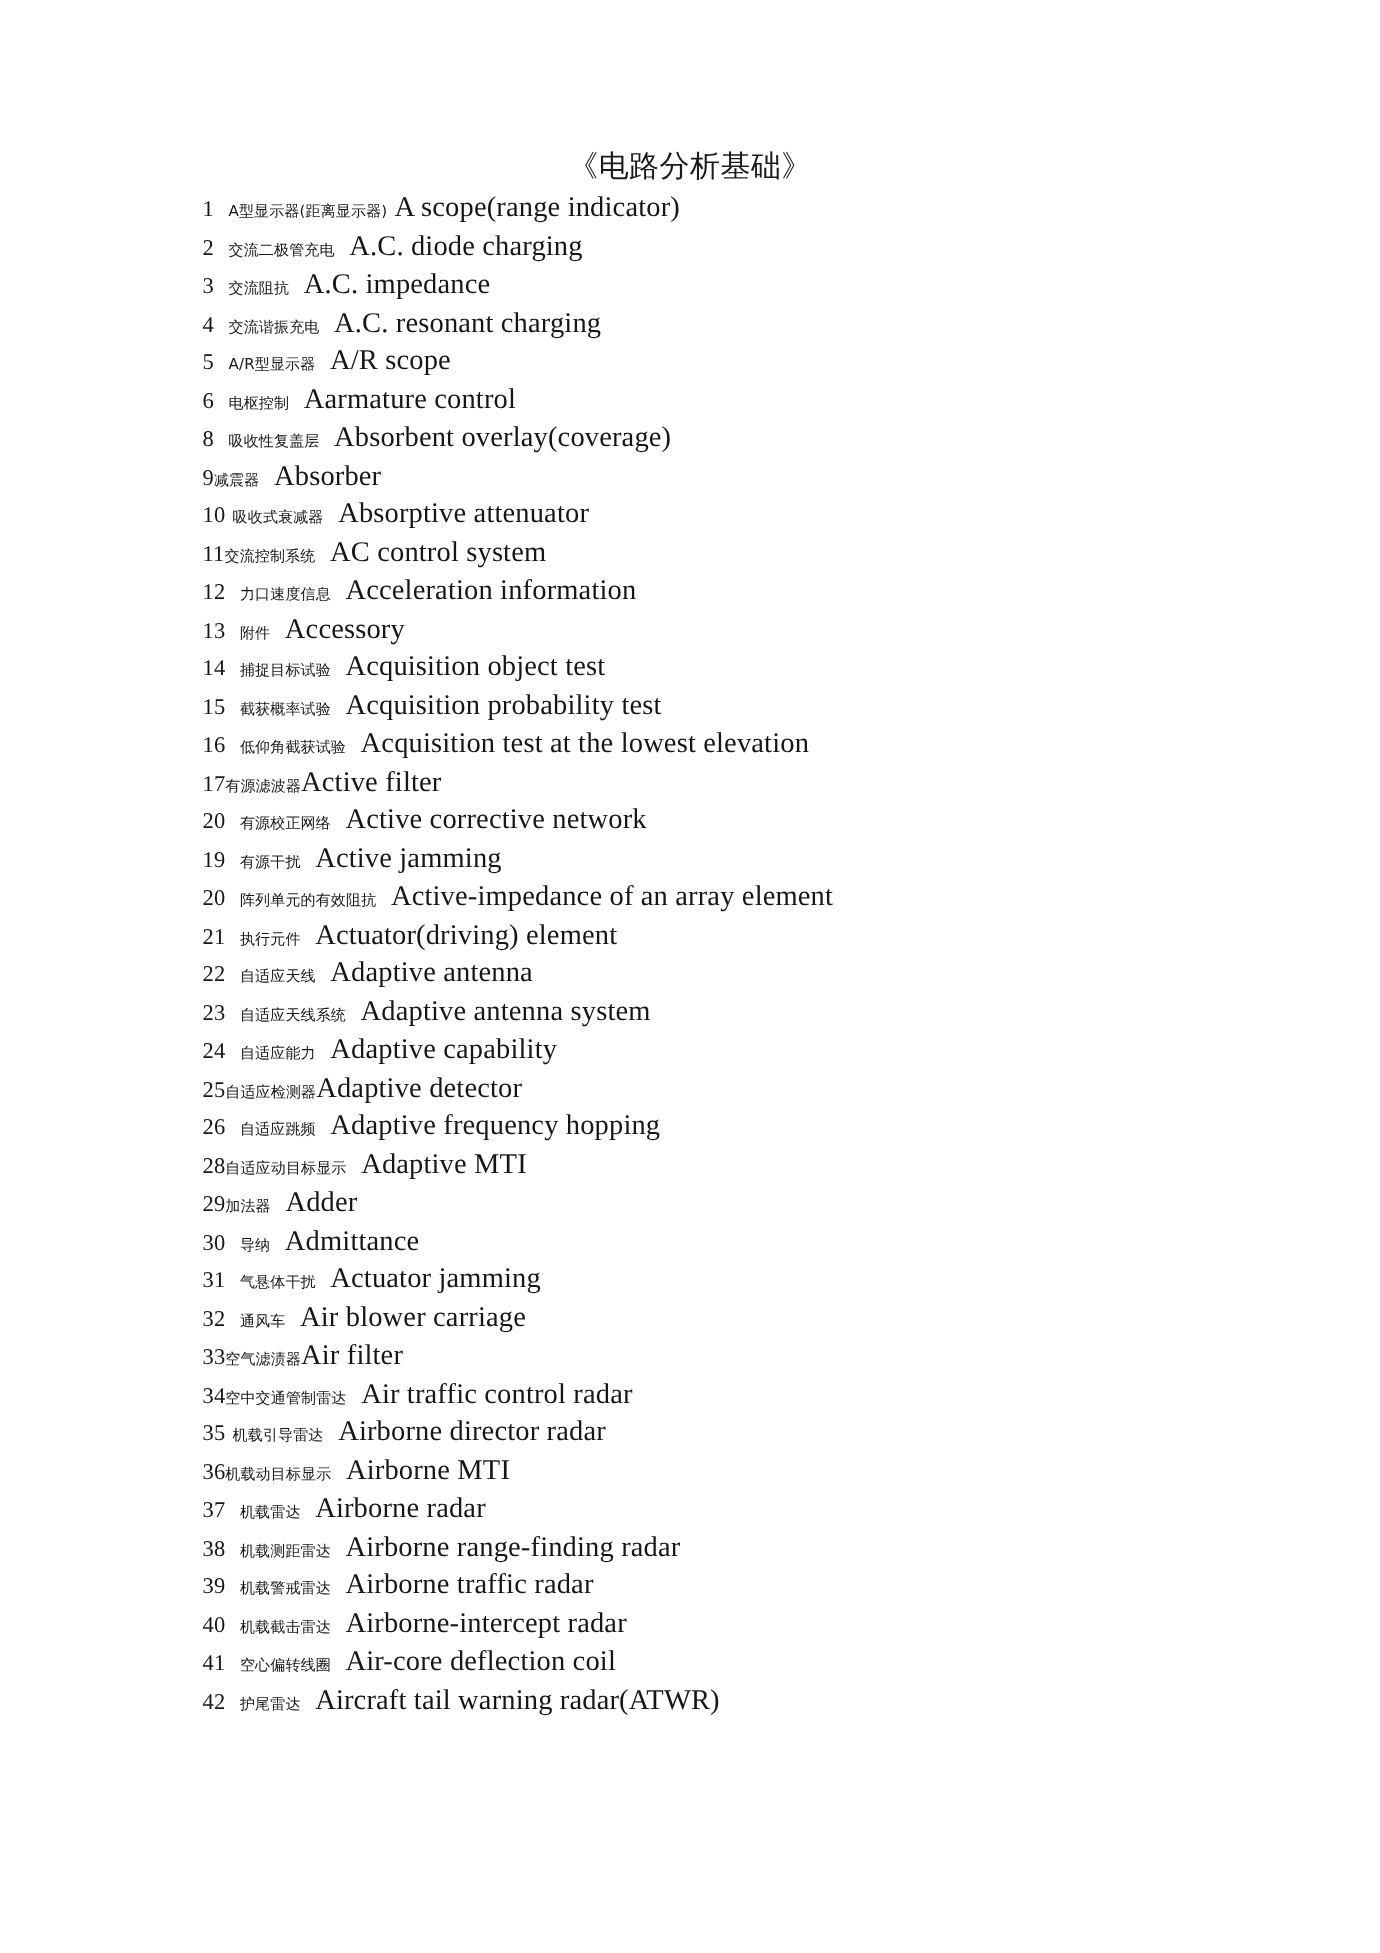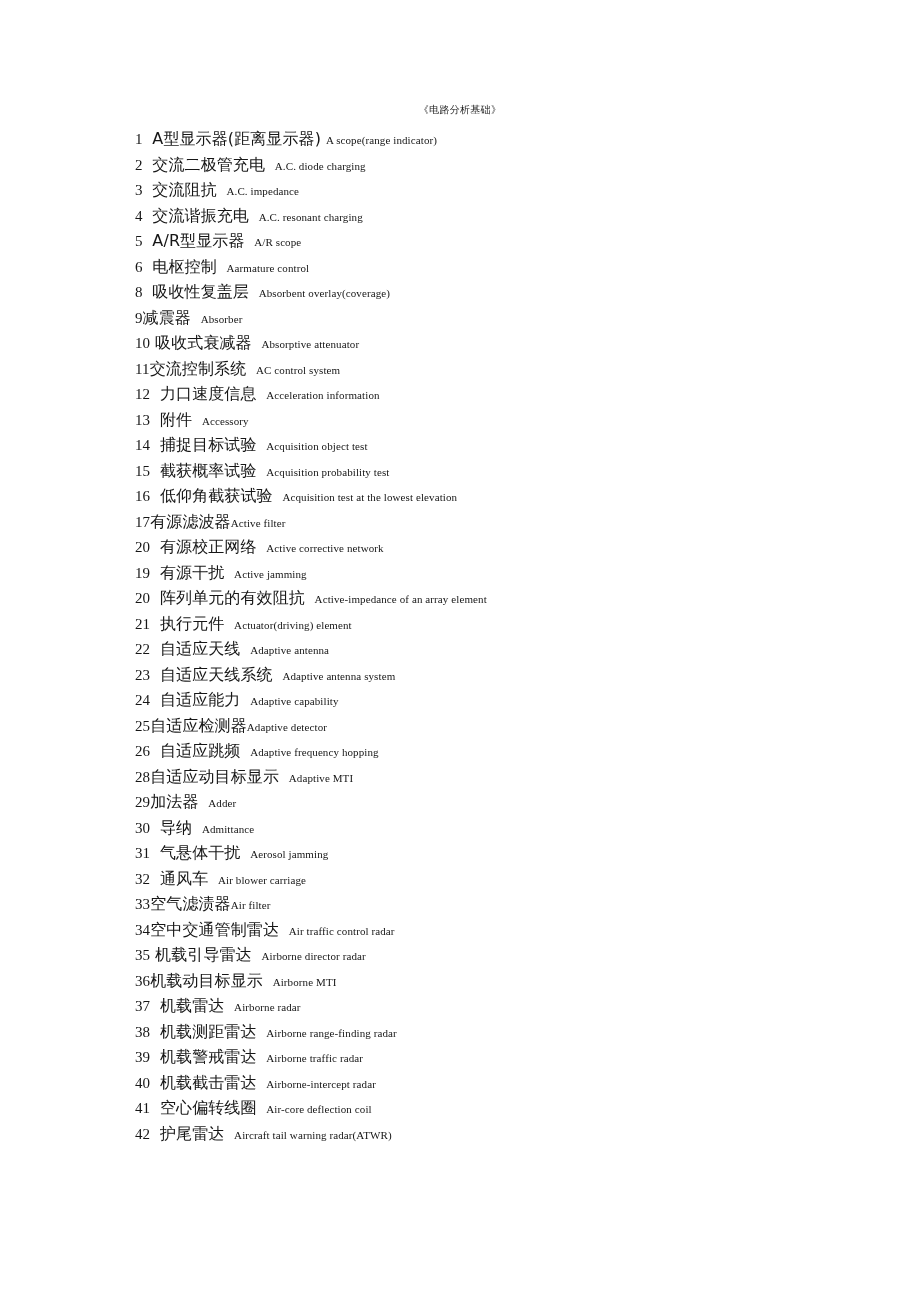--- a/index.html
+++ b/index.html
@@ -14,21 +14,21 @@
     background: #ffffff;
     overflow: hidden;
   }
   .doc-title {
     position: absolute;
     left: 0;
     top: 100px;
     width: 920px;
     text-align: center;
     font-family: "DejaVu Serif", "Liberation Serif", serif;
-    font-size: 10px;
+    font-size: 20px;
     line-height: 20px;
     color: #1a1a1a;
     letter-spacing: 0.3px;
     white-space: pre;
   }
   .entry-list {
     position: absolute;
     left: 135px;
     top: 126px;
     width: 760px;
@@ -40,25 +40,25 @@
     height: 25.5px;
     color: #161616;
     white-space: pre;
     letter-spacing: 0.1px;
   }
   .entry .num {
     font-family: "Liberation Serif", "DejaVu Serif", serif;
   }
   .entry .zh {
     font-family: "DejaVu Sans", "Liberation Sans", sans-serif;
-    font-size: 16px;
+    font-size: 10px;
   }
   .entry .en {
     font-family: "Liberation Serif", "DejaVu Serif", serif;
-    font-size: 11px;
+    font-size: 19px;
   }
 </style>
 </head>
 <body>
 
 <div class="page">
 
   <div class="doc-title">《电路分析基础》</div>
 
   <div class="entry-list">
@@ -83,21 +83,21 @@
       <div class="entry"><span class="num">20</span><span>  </span><span class="zh">阵列单元的有效阻抗</span><span>  </span><span class="en">Active-impedance of an array element</span></div>
       <div class="entry"><span class="num">21</span><span>  </span><span class="zh">执行元件</span><span>  </span><span class="en">Actuator(driving) element</span></div>
       <div class="entry"><span class="num">22</span><span>  </span><span class="zh">自适应天线</span><span>  </span><span class="en">Adaptive antenna</span></div>
       <div class="entry"><span class="num">23</span><span>  </span><span class="zh">自适应天线系统</span><span>  </span><span class="en">Adaptive antenna system</span></div>
       <div class="entry"><span class="num">24</span><span>  </span><span class="zh">自适应能力</span><span>  </span><span class="en">Adaptive capability</span></div>
       <div class="entry"><span class="num">25</span><span></span><span class="zh">自适应检测器</span><span></span><span class="en">Adaptive detector</span></div>
       <div class="entry"><span class="num">26</span><span>  </span><span class="zh">自适应跳频</span><span>  </span><span class="en">Adaptive frequency hopping</span></div>
       <div class="entry"><span class="num">28</span><span></span><span class="zh">自适应动目标显示</span><span>  </span><span class="en">Adaptive MTI</span></div>
       <div class="entry"><span class="num">29</span><span></span><span class="zh">加法器</span><span>  </span><span class="en">Adder</span></div>
       <div class="entry"><span class="num">30</span><span>  </span><span class="zh">导纳</span><span>  </span><span class="en">Admittance</span></div>
-      <div class="entry"><span class="num">31</span><span>  </span><span class="zh">气悬体干扰</span><span>  </span><span class="en">Aerosol jamming</span></div>
+      <div class="entry"><span class="num">31</span><span>  </span><span class="zh">气悬体干扰</span><span>  </span><span class="en">Actuator jamming</span></div>
       <div class="entry"><span class="num">32</span><span>  </span><span class="zh">通风车</span><span>  </span><span class="en">Air blower carriage</span></div>
       <div class="entry"><span class="num">33</span><span></span><span class="zh">空气滤渍器</span><span></span><span class="en">Air filter</span></div>
       <div class="entry"><span class="num">34</span><span></span><span class="zh">空中交通管制雷达</span><span>  </span><span class="en">Air traffic control radar</span></div>
       <div class="entry"><span class="num">35</span><span> </span><span class="zh">机载引导雷达</span><span>  </span><span class="en">Airborne director radar</span></div>
       <div class="entry"><span class="num">36</span><span></span><span class="zh">机载动目标显示</span><span>  </span><span class="en">Airborne MTI</span></div>
       <div class="entry"><span class="num">37</span><span>  </span><span class="zh">机载雷达</span><span>  </span><span class="en">Airborne radar</span></div>
       <div class="entry"><span class="num">38</span><span>  </span><span class="zh">机载测距雷达</span><span>  </span><span class="en">Airborne range-finding radar</span></div>
       <div class="entry"><span class="num">39</span><span>  </span><span class="zh">机载警戒雷达</span><span>  </span><span class="en">Airborne traffic radar</span></div>
       <div class="entry"><span class="num">40</span><span>  </span><span class="zh">机载截击雷达</span><span>  </span><span class="en">Airborne-intercept radar</span></div>
       <div class="entry"><span class="num">41</span><span>  </span><span class="zh">空心偏转线圈</span><span>  </span><span class="en">Air-core deflection coil</span></div>

